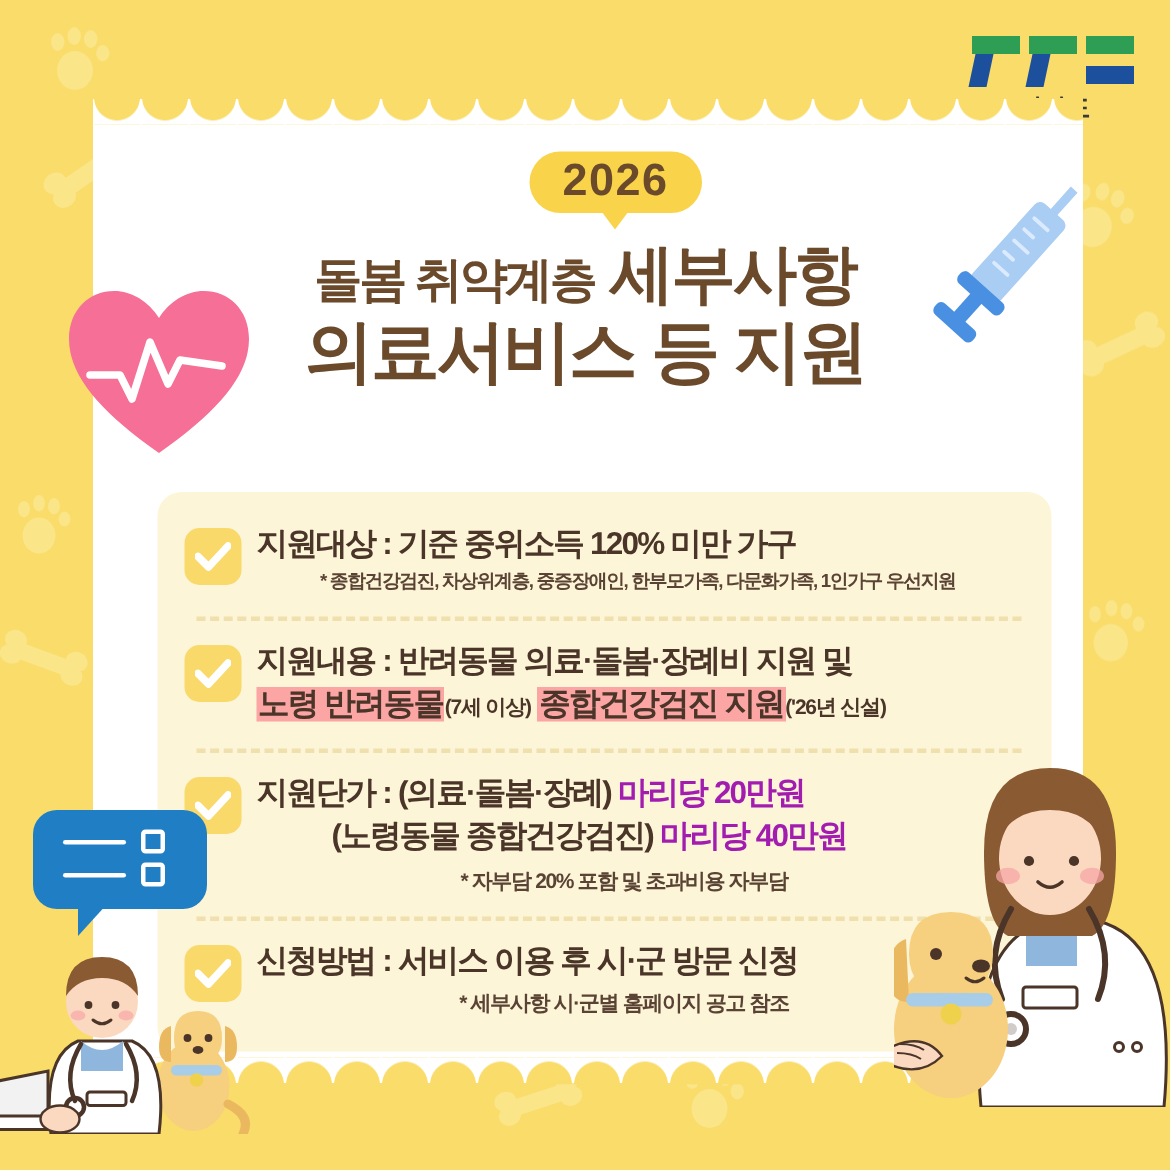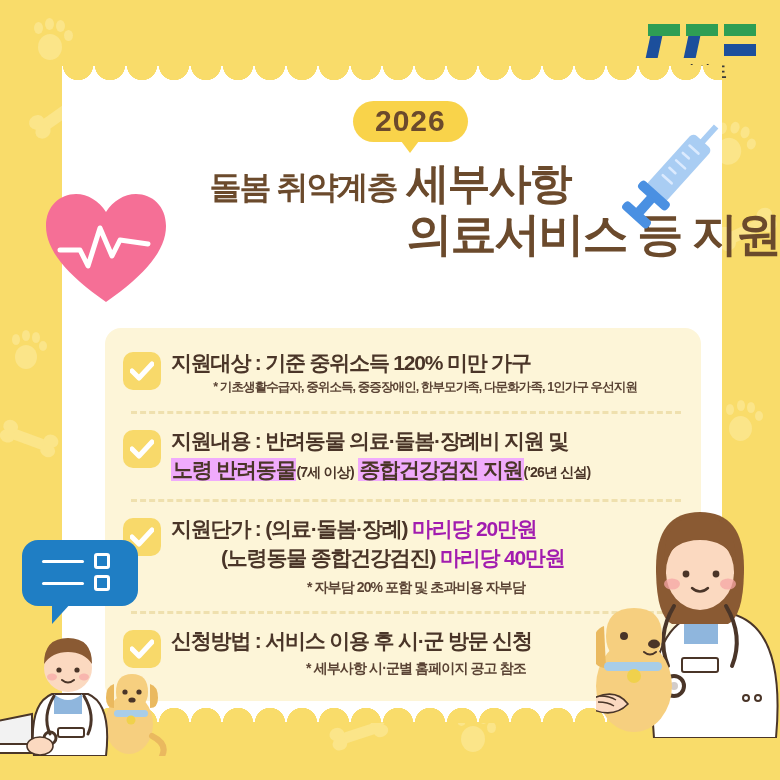--- a/index.html
+++ b/index.html
@@ -64,21 +64,21 @@
   }
 
   
   #title{
     position:absolute;left:0;top:160px;width:780px;text-align:center;
     color:#6b4a2c;line-height:1.08;
   }
   #title .l1{font-size:0;}
   #title .small{font-size:32px;font-weight:bold;letter-spacing:-2px;}
   #title .big{font-size:43px;font-weight:bold;letter-spacing:-2px;}
-  #title .l2{font-size:46px;font-weight:bold;letter-spacing:-2px;margin-top:4px;text-align:right;}
+  #title .l2{font-size:46px;font-weight:bold;letter-spacing:-2px;margin-top:4px;}
 
   
   #heart{position:absolute;left:42px;top:188px;width:128px;height:118px;}
 
   
   #syringe{position:absolute;left:616px;top:112px;width:128px;height:136px;}
 
   
   #panel{
     position:absolute;left:105px;top:328px;width:596px;
@@ -90,21 +90,21 @@
     position:absolute;left:18px;top:10px;width:38px;height:38px;
     background:#f8d96a;border-radius:10px;
   }
   .check svg{position:absolute;left:7px;top:9px;}
   .line1{font-size:21px;font-weight:bold;color:#4a3528;letter-spacing:-1.2px;line-height:1.3;white-space:nowrap;}
   .line2{font-size:21px;font-weight:bold;color:#4a3528;letter-spacing:-1.2px;line-height:1.35;white-space:nowrap;margin-top:2px;}
   .note{font-size:12.5px;font-weight:bold;color:#5a4334;letter-spacing:-0.9px;line-height:1.3;margin-top:3px;white-space:nowrap;}
   .note.center{text-align:center;padding-right:22px;}
   .note.right{text-align:right;padding-right:46px;}
   .sub{font-size:14px;font-weight:bold;letter-spacing:-0.8px;}
-  .hl-green{background:#f0abfc;padding:0 1px;margin-top:22px;}
+  .hl-green{background:#fca5a5;padding:0 1px;margin-top:22px;}
   .blue{color:#a21caf;}
   .indent{padding-left:50px;}
   .divider{
     height:0;border-top:3px dashed #efe0ae;
     margin:8px 20px 6px 26px;
   }
 
   
   #bubble{position:absolute;left:22px;top:540px;width:120px;height:86px;}
   #bubble .body{
@@ -262,21 +262,21 @@
 
   <div id="panel">
 
     <div class="row">
       <div class="check">
         <svg width="24" height="20" viewBox="0 0 24 20">
             <polyline points="2,10 9,17 22,3" fill="none" stroke="#ffffff" stroke-width="5" stroke-linecap="round" stroke-linejoin="round"></polyline>
           </svg>
       </div>
       <div class="line1">지원대상 : 기준 중위소득 120% 미만 가구</div>
-      <div class="note right">* 기초생활수급자, 중위소득, 중증장애인, 한부모가족, 다문화가족, 1인가구 우선지원</div>
+      <div class="note right">* 종합건강검진, 차상위계층, 중증장애인, 한부모가족, 다문화가족, 1인가구 우선지원</div>
     </div>
     <div class="divider"></div>
 
     <div class="row">
       <div class="check">
         <svg width="24" height="20" viewBox="0 0 24 20">
             <polyline points="2,10 9,17 22,3" fill="none" stroke="#ffffff" stroke-width="5" stroke-linecap="round" stroke-linejoin="round"></polyline>
           </svg>
       </div>
       <div class="line1">지원내용 : 반려동물 의료·돌봄·장례비 지원 및</div>

